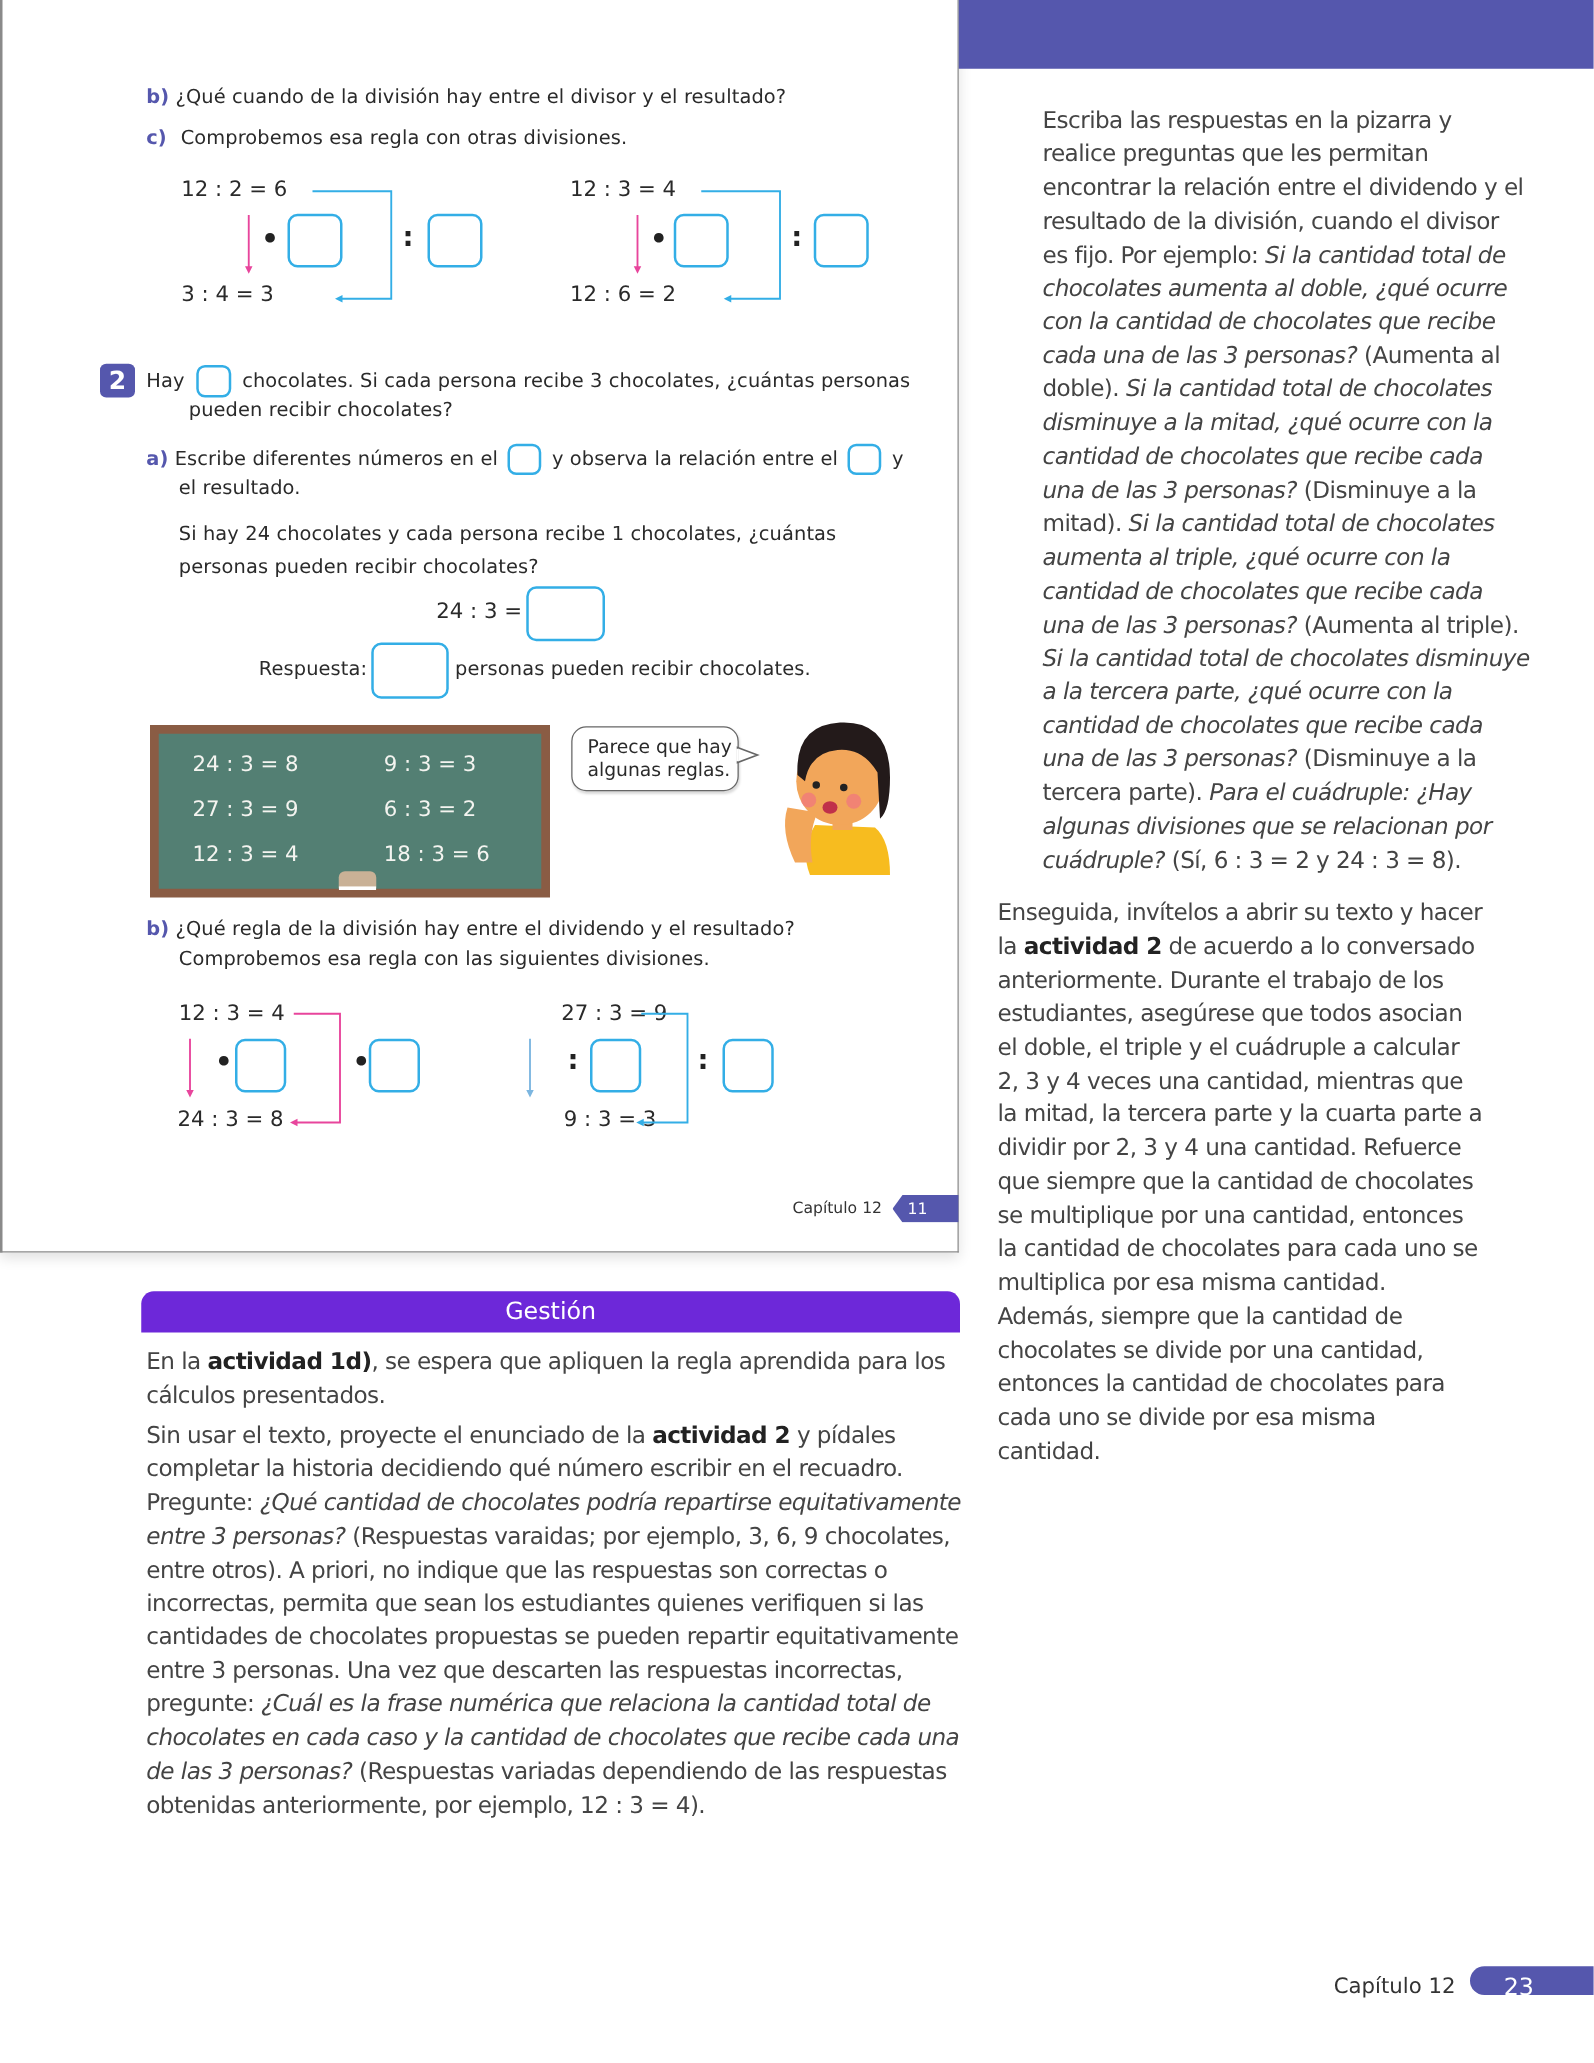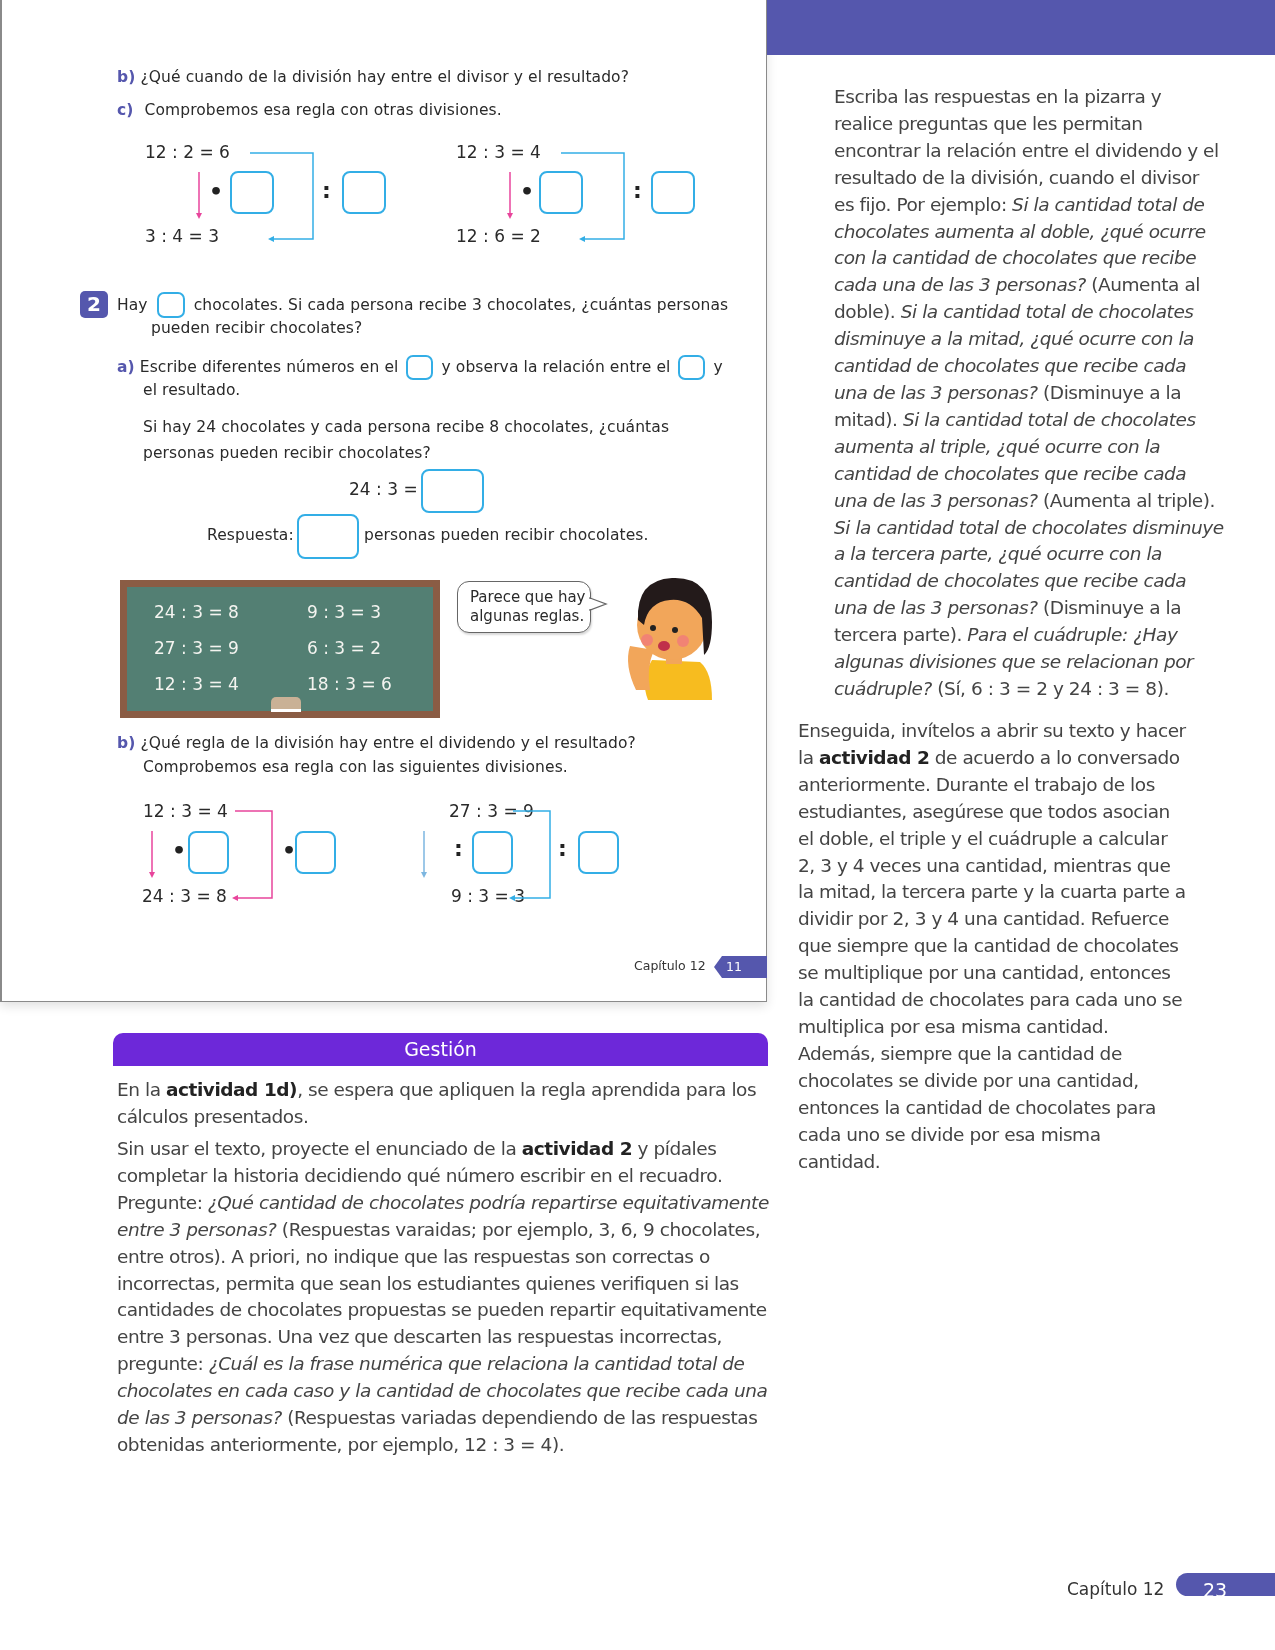--- a/index.html
+++ b/index.html
@@ -87,21 +87,21 @@
 <div class="abs st" style="left:117px;top:355px;">
   <span class="lbl">a)</span>
   <span>Escribe diferentes números en el</span>
   <span class="ibox" style="width:27px;height:25px;margin:0 3px;"></span>
   <span>y observa la relación entre el</span>
   <span class="ibox" style="width:27px;height:25px;margin:0 3px;"></span>
   <span>y</span>
 </div>
 <div class="abs st" style="left:143px;top:381px;">el resultado.</div>
 
-<div class="abs st" style="left:143px;top:418px;">Si hay 24 chocolates y cada persona recibe 8 chocolates, ¿cuántas</div>
+<div class="abs st" style="left:143px;top:418px;">Si hay 24 chocolates y cada persona recibe 1 chocolates, ¿cuántas</div>
 <div class="abs st" style="left:143px;top:444px;">personas pueden recibir chocolates?</div>
 
 <div class="abs eq" style="left:349px;top:479px;">24 : 3 =</div>
 <div class="box" style="left:421px;top:469px;width:63px;height:44px;"></div>
 
 <div class="abs st" style="left:207px;top:526px;">Respuesta:</div>
 <div class="box" style="left:297px;top:514px;width:62px;height:45px;"></div>
 <div class="abs st" style="left:364px;top:526px;">personas pueden recibir chocolates.</div>
 
 <div class="chalk">

